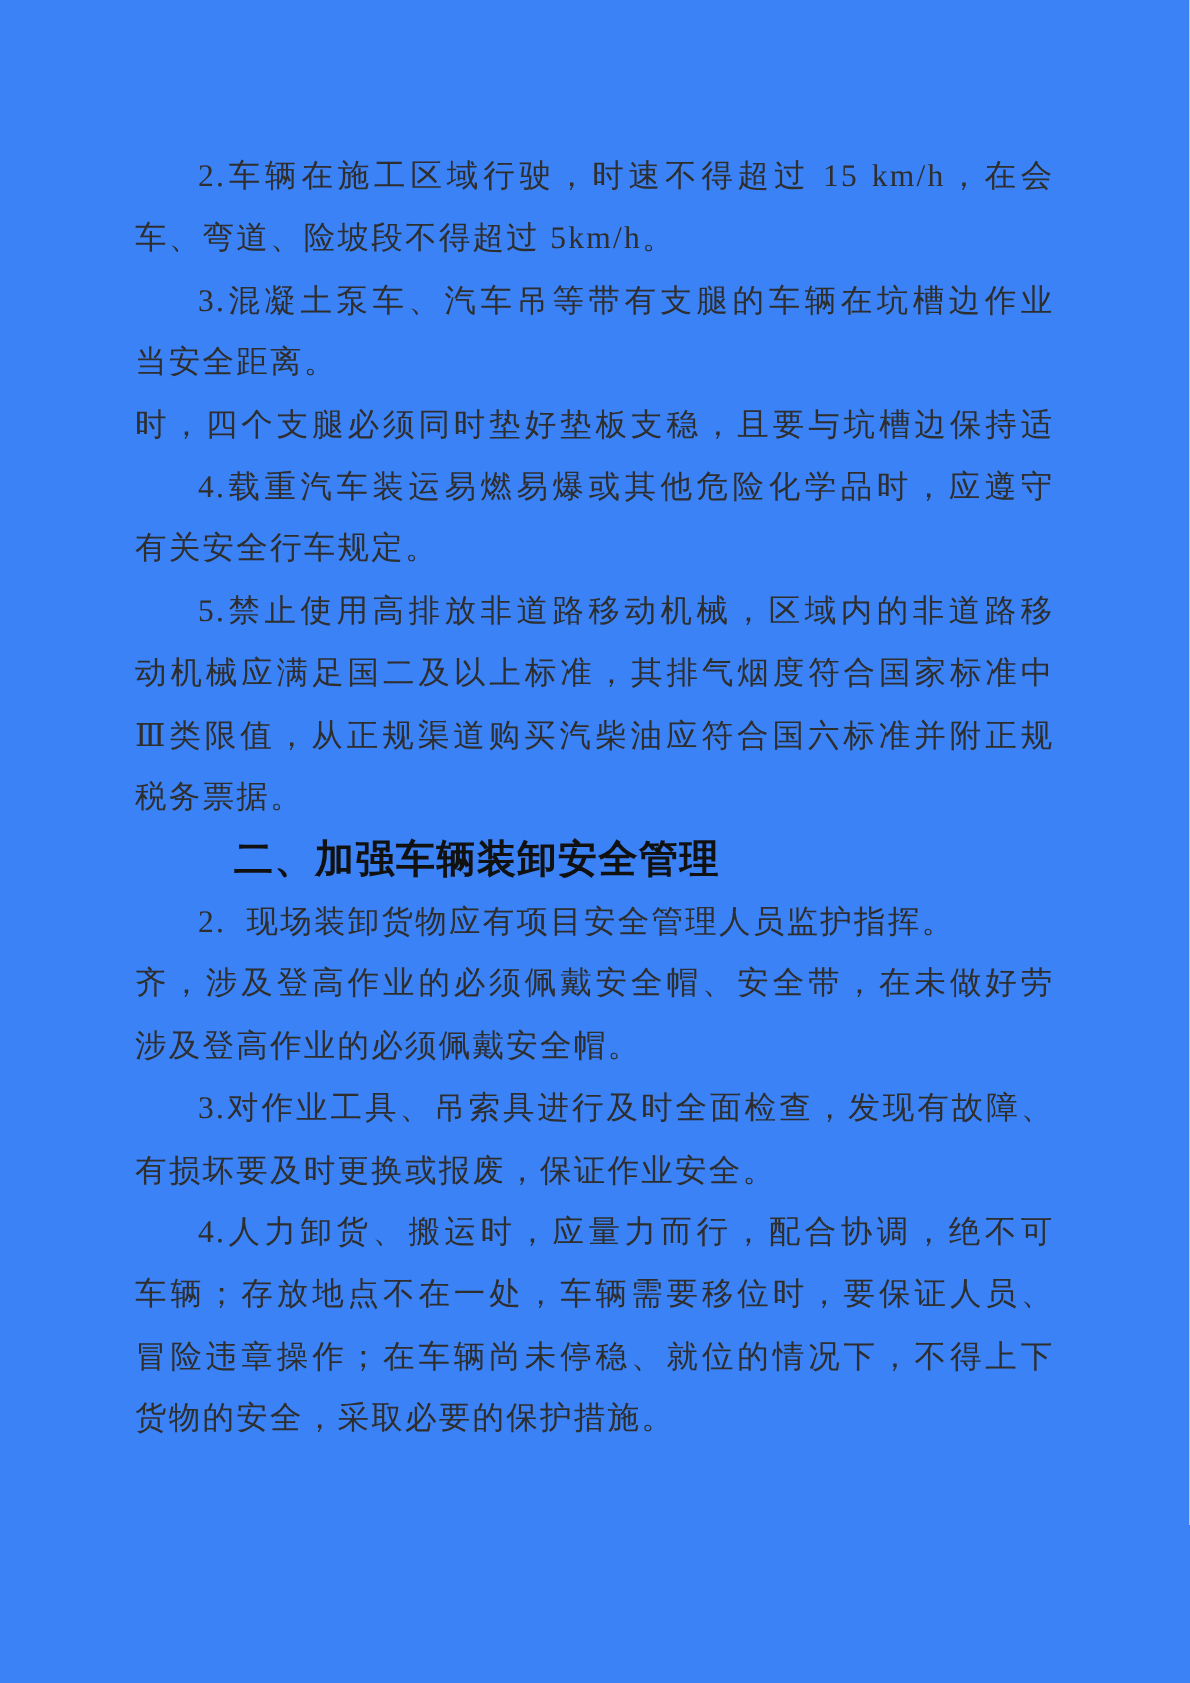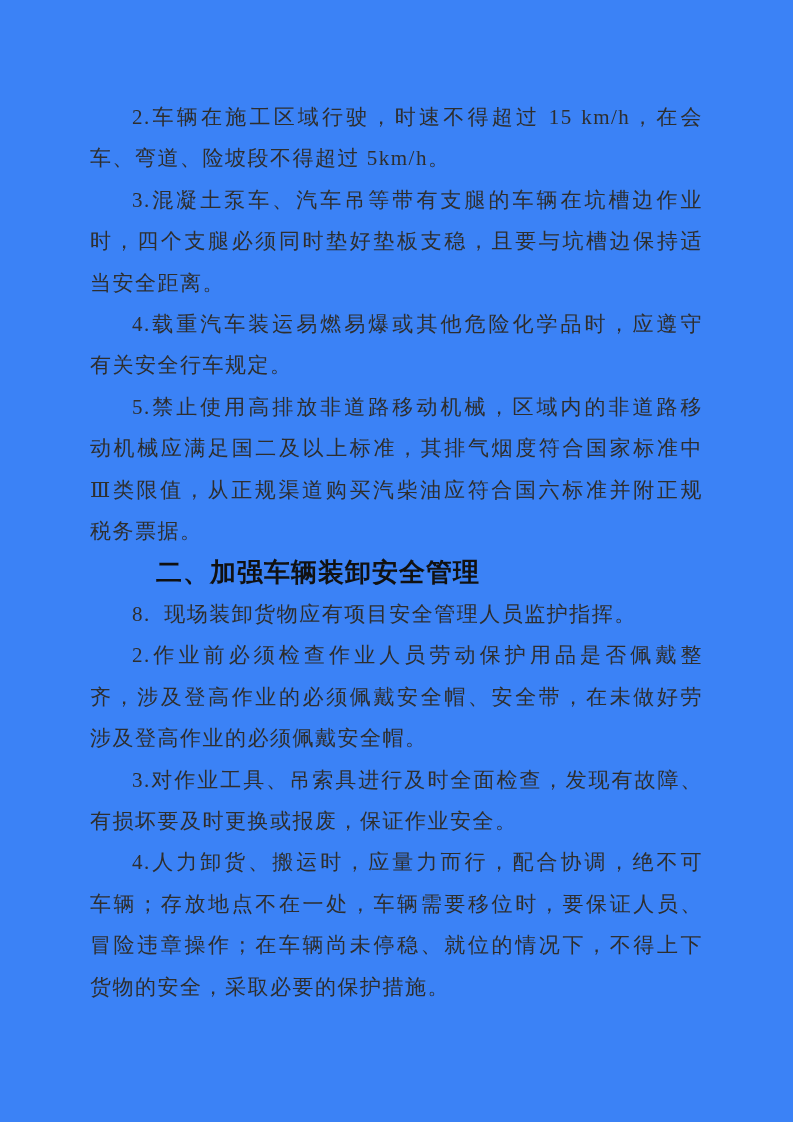--- a/index.html
+++ b/index.html
@@ -66,46 +66,45 @@
 <div class="page">
   <div class="content">
 
     <div class="para">
       <div class="line indent fill">2.车辆在施工区域行驶，时速不得超过 15 km/h，在会</div>
       <div class="line end">车、弯道、险坡段不得超过 5km/h。</div>
     </div>
 
     <div class="para">
       <div class="line indent fill">3.混凝土泵车、汽车吊等带有支腿的车辆在坑槽边作业</div>
+      <div class="line end">当安全距离。</div>
       <div class="line fill">时，四个支腿必须同时垫好垫板支稳，且要与坑槽边保持适</div>
-      <div class="line end">当安全距离。</div>
     </div>
 
     <div class="para">
       <div class="line indent fill">4.载重汽车装运易燃易爆或其他危险化学品时，应遵守</div>
       <div class="line end">有关安全行车规定。</div>
     </div>
 
     <div class="para">
       <div class="line indent fill">5.禁止使用高排放非道路移动机械，区域内的非道路移</div>
       <div class="line fill">动机械应满足国二及以上标准，其排气烟度符合国家标准中</div>
       <div class="line fill">Ⅲ类限值，从正规渠道购买汽柴油应符合国六标准并附正规</div>
       <div class="line end">税务票据。</div>
     </div>
 
     <div class="para">
       <div class="line heading">二、加强车辆装卸安全管理</div>
     </div>
 
     <div class="para">
-      <div class="line indent end">8.  现场装卸货物应有项目安全管理人员监护指挥。</div>
+      <div class="line indent end">2.  现场装卸货物应有项目安全管理人员监护指挥。</div>
     </div>
 
     <div class="para">
-      <div class="line indent fill">2.作业前必须检查作业人员劳动保护用品是否佩戴整</div>
       <div class="line fill">齐，涉及登高作业的必须佩戴安全帽、安全带，在未做好劳</div>
       <div class="line end">涉及登高作业的必须佩戴安全帽。</div>
     </div>
 
     <div class="para">
       <div class="line indent fill">3.对作业工具、吊索具进行及时全面检查，发现有故障、</div>
       <div class="line end">有损坏要及时更换或报废，保证作业安全。</div>
     </div>
 
     <div class="para">

